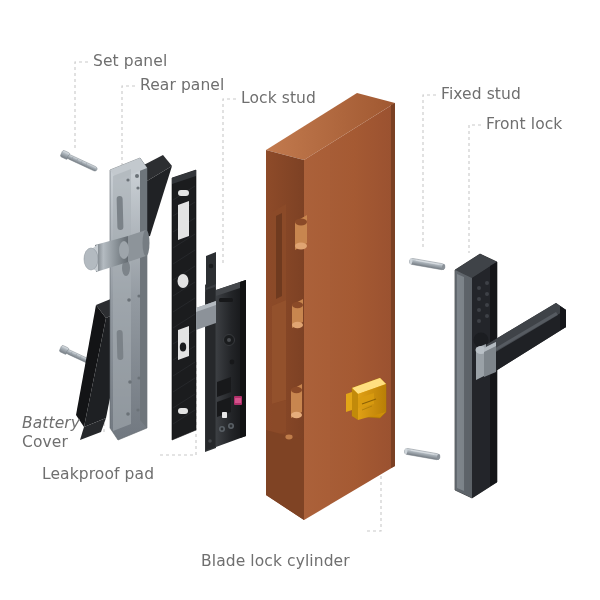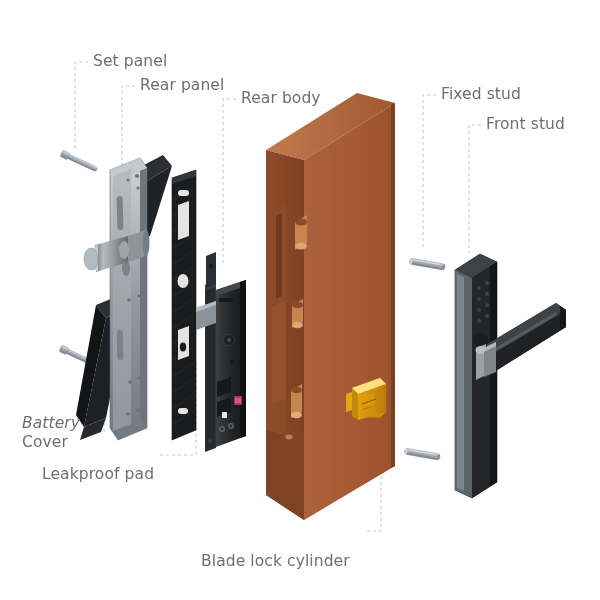--- a/index.html
+++ b/index.html
@@ -335,25 +335,25 @@
         <path d="M484,348 L496,342 L496,372 L484,377 Z" fill="#7e858b"></path>
         <path d="M484,348 L496,342 L496,346 L484,352 Z" fill="#b2b9bf"></path>
       </g>
     </g>
   </svg>
 
   <div class="lbl" style="left:93px;top:53px;">Set panel</div>
 
   <div class="lbl" style="left:140px;top:77px;">Rear panel</div>
 
-  <div class="lbl" style="left:241px;top:90px;">Rear body</div>
+  <div class="lbl" style="left:241px;top:90px;">Lock stud</div>
 
   <div class="lbl" style="left:441px;top:86px;">Fixed stud</div>
 
-  <div class="lbl" style="left:486px;top:116px;">Front stud</div>
+  <div class="lbl" style="left:486px;top:116px;">Front lock</div>
 
   <div class="lbl" style="left:22px;top:415px;font-style:italic;">Battery</div>
   <div class="lbl" style="left:22px;top:434px;">Cover</div>
 
   <div class="lbl" style="left:42px;top:466px;">Leakproof pad</div>
 
   <div class="lbl" style="left:201px;top:521px;margin-top:32px;">Blade lock cylinder</div>
 
 </div>
 

